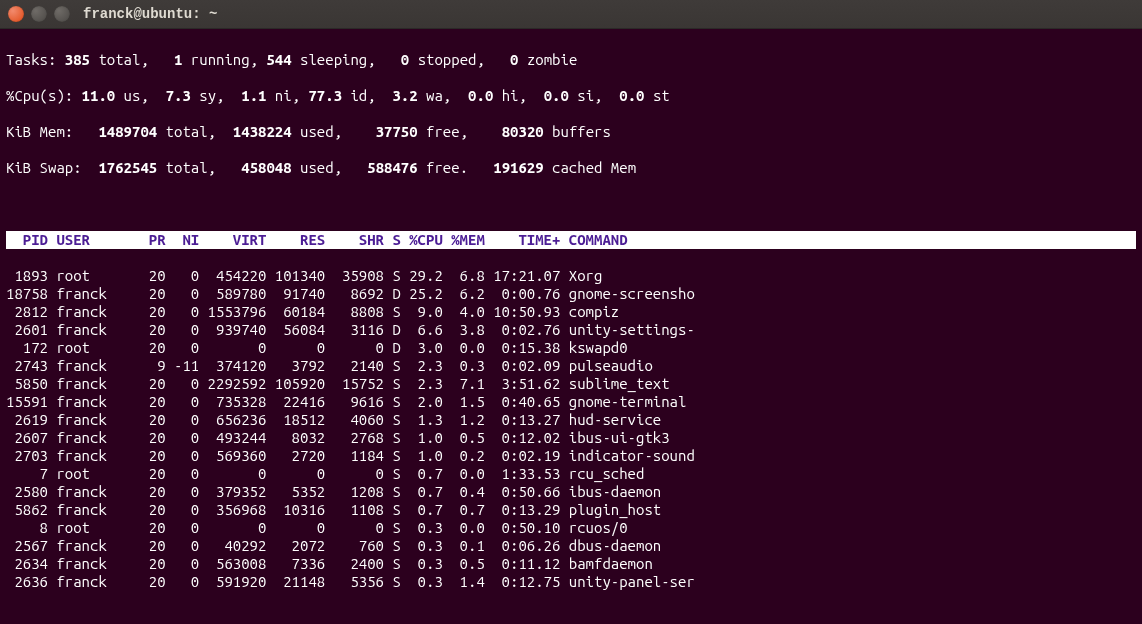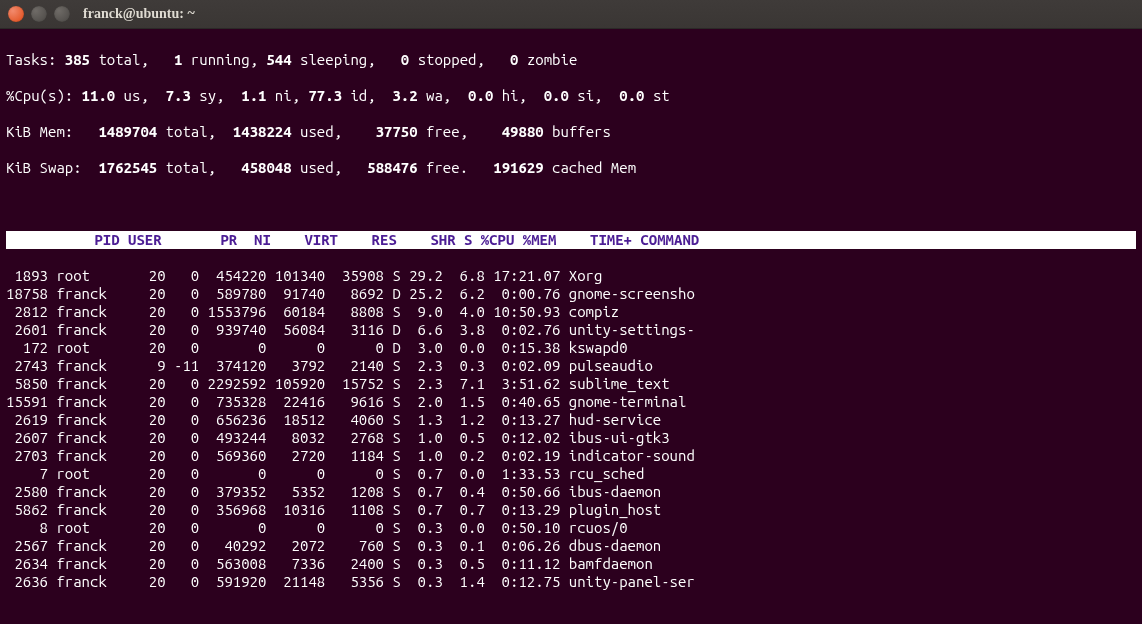--- a/index.html
+++ b/index.html
@@ -1,40 +1,40 @@
 <!DOCTYPE html>
 <html><head>
 <meta charset="utf-8">
 <style>
   html,body{margin:0;padding:0;background:#2c001e;width:1142px;height:624px;overflow:hidden;font-family:"Ubuntu Mono","DejaVu Sans Mono",monospace;}
   
-  .titlebar{height:28px;background:linear-gradient(to bottom,#3f3b39,#3a3634);display:flex;align-items:center;padding:0 8px;color:#dfdbd2;font-family:Liberation Serif, serif;font-size:14px;font-weight:bold;border-bottom:1px solid #2b2927;}
+  .titlebar{height:28px;background:linear-gradient(to bottom,#3f3b39,#3a3634);display:flex;align-items:center;padding:0 8px;color:#dfdbd2;font-family:Liberation Mono, monospace;font-size:14px;font-weight:bold;border-bottom:1px solid #2b2927;}
   .win-btn{width:16px;height:16px;border-radius:8px;margin-right:7px;display:inline-block;box-shadow:inset 0 0 1px rgba(0,0,0,0.5);}
   .btn-close{background:radial-gradient(circle at 30% 30%,#f28a6d,#df4a16);}
   .btn-min{background:radial-gradient(circle at 30% 30%,#6f6b67,#4a4744);}
   .btn-max{background:radial-gradient(circle at 30% 30%,#6f6b67,#4a4744);}
   .title-text{margin-left:6px;}
   
   .term{background:#2c001e;color:#ffffff;font-size:15px;line-height:18px;padding:4px 6px;white-space:pre;}
-  .b{font-weight:bold;text-align:right;}
+  .b{font-weight:bold;}
   
   .hdr{background:#ffffff;color:#4c1d95;display:block;}
   .row{display:block;}
 </style>
 </head>
 <body>
 
 <div class="titlebar">
   <span class="win-btn btn-close"></span>
   <span class="win-btn btn-min"></span>
   <span class="win-btn btn-max"></span>
   <span class="title-text">franck@ubuntu: ~</span>
 </div>
 
 <div class="term">
 <span class="row">Tasks: <span class="b">385</span> total,   <span class="b">1</span> running, <span class="b">544</span> sleeping,   <span class="b">0</span> stopped,   <span class="b">0</span> zombie</span>
 <span class="row">%Cpu(s): <span class="b">11.0</span> us,  <span class="b">7.3</span> sy,  <span class="b">1.1</span> ni, <span class="b">77.3</span> id,  <span class="b">3.2</span> wa,  <span class="b">0.0</span> hi,  <span class="b">0.0</span> si,  <span class="b">0.0</span> st</span>
-<span class="row">KiB Mem:   <span class="b">1489704</span> total,  <span class="b">1438224</span> used,    <span class="b">37750</span> free,    <span class="b">49880</span> buffers</span>
+<span class="row">KiB Mem:   <span class="b">1489704</span> total,  <span class="b">1438224</span> used,    <span class="b">37750</span> free,    <span class="b">80320</span> buffers</span>
 <span class="row">KiB Swap:  <span class="b">1762545</span> total,   <span class="b">458048</span> used,   <span class="b">588476</span> free.   <span class="b">191629</span> cached Mem</span>
 <span class="row"> </span>
 <span class="hdr b" id="hdr-row">  PID USER       PR  NI    VIRT    RES    SHR S %CPU %MEM    TIME+ COMMAND                                                    </span>
 <div id="rows"><span class="row"> 1893 root       20   0  454220 101340  35908 S 29.2  6.8 17:21.07 Xorg</span><span class="row">18758 franck     20   0  589780  91740   8692 D 25.2  6.2  0:00.76 gnome-screensho</span><span class="row"> 2812 franck     20   0 1553796  60184   8808 S  9.0  4.0 10:50.93 compiz</span><span class="row"> 2601 franck     20   0  939740  56084   3116 D  6.6  3.8  0:02.76 unity-settings-</span><span class="row">  172 root       20   0       0      0      0 D  3.0  0.0  0:15.38 kswapd0</span><span class="row"> 2743 franck      9 -11  374120   3792   2140 S  2.3  0.3  0:02.09 pulseaudio</span><span class="row"> 5850 franck     20   0 2292592 105920  15752 S  2.3  7.1  3:51.62 sublime_text</span><span class="row">15591 franck     20   0  735328  22416   9616 S  2.0  1.5  0:40.65 gnome-terminal</span><span class="row"> 2619 franck     20   0  656236  18512   4060 S  1.3  1.2  0:13.27 hud-service</span><span class="row"> 2607 franck     20   0  493244   8032   2768 S  1.0  0.5  0:12.02 ibus-ui-gtk3</span><span class="row"> 2703 franck     20   0  569360   2720   1184 S  1.0  0.2  0:02.19 indicator-sound</span><span class="row">    7 root       20   0       0      0      0 S  0.7  0.0  1:33.53 rcu_sched</span><span class="row"> 2580 franck     20   0  379352   5352   1208 S  0.7  0.4  0:50.66 ibus-daemon</span><span class="row"> 5862 franck     20   0  356968  10316   1108 S  0.7  0.7  0:13.29 plugin_host</span><span class="row">    8 root       20   0       0      0      0 S  0.3  0.0  0:50.10 rcuos/0</span><span class="row"> 2567 franck     20   0   40292   2072    760 S  0.3  0.1  0:06.26 dbus-daemon</span><span class="row"> 2634 franck     20   0  563008   7336   2400 S  0.3  0.5  0:11.12 bamfdaemon</span><span class="row"> 2636 franck     20   0  591920  21148   5356 S  0.3  1.4  0:12.75 unity-panel-ser</span></div>
 </div>
 
 </body></html>

